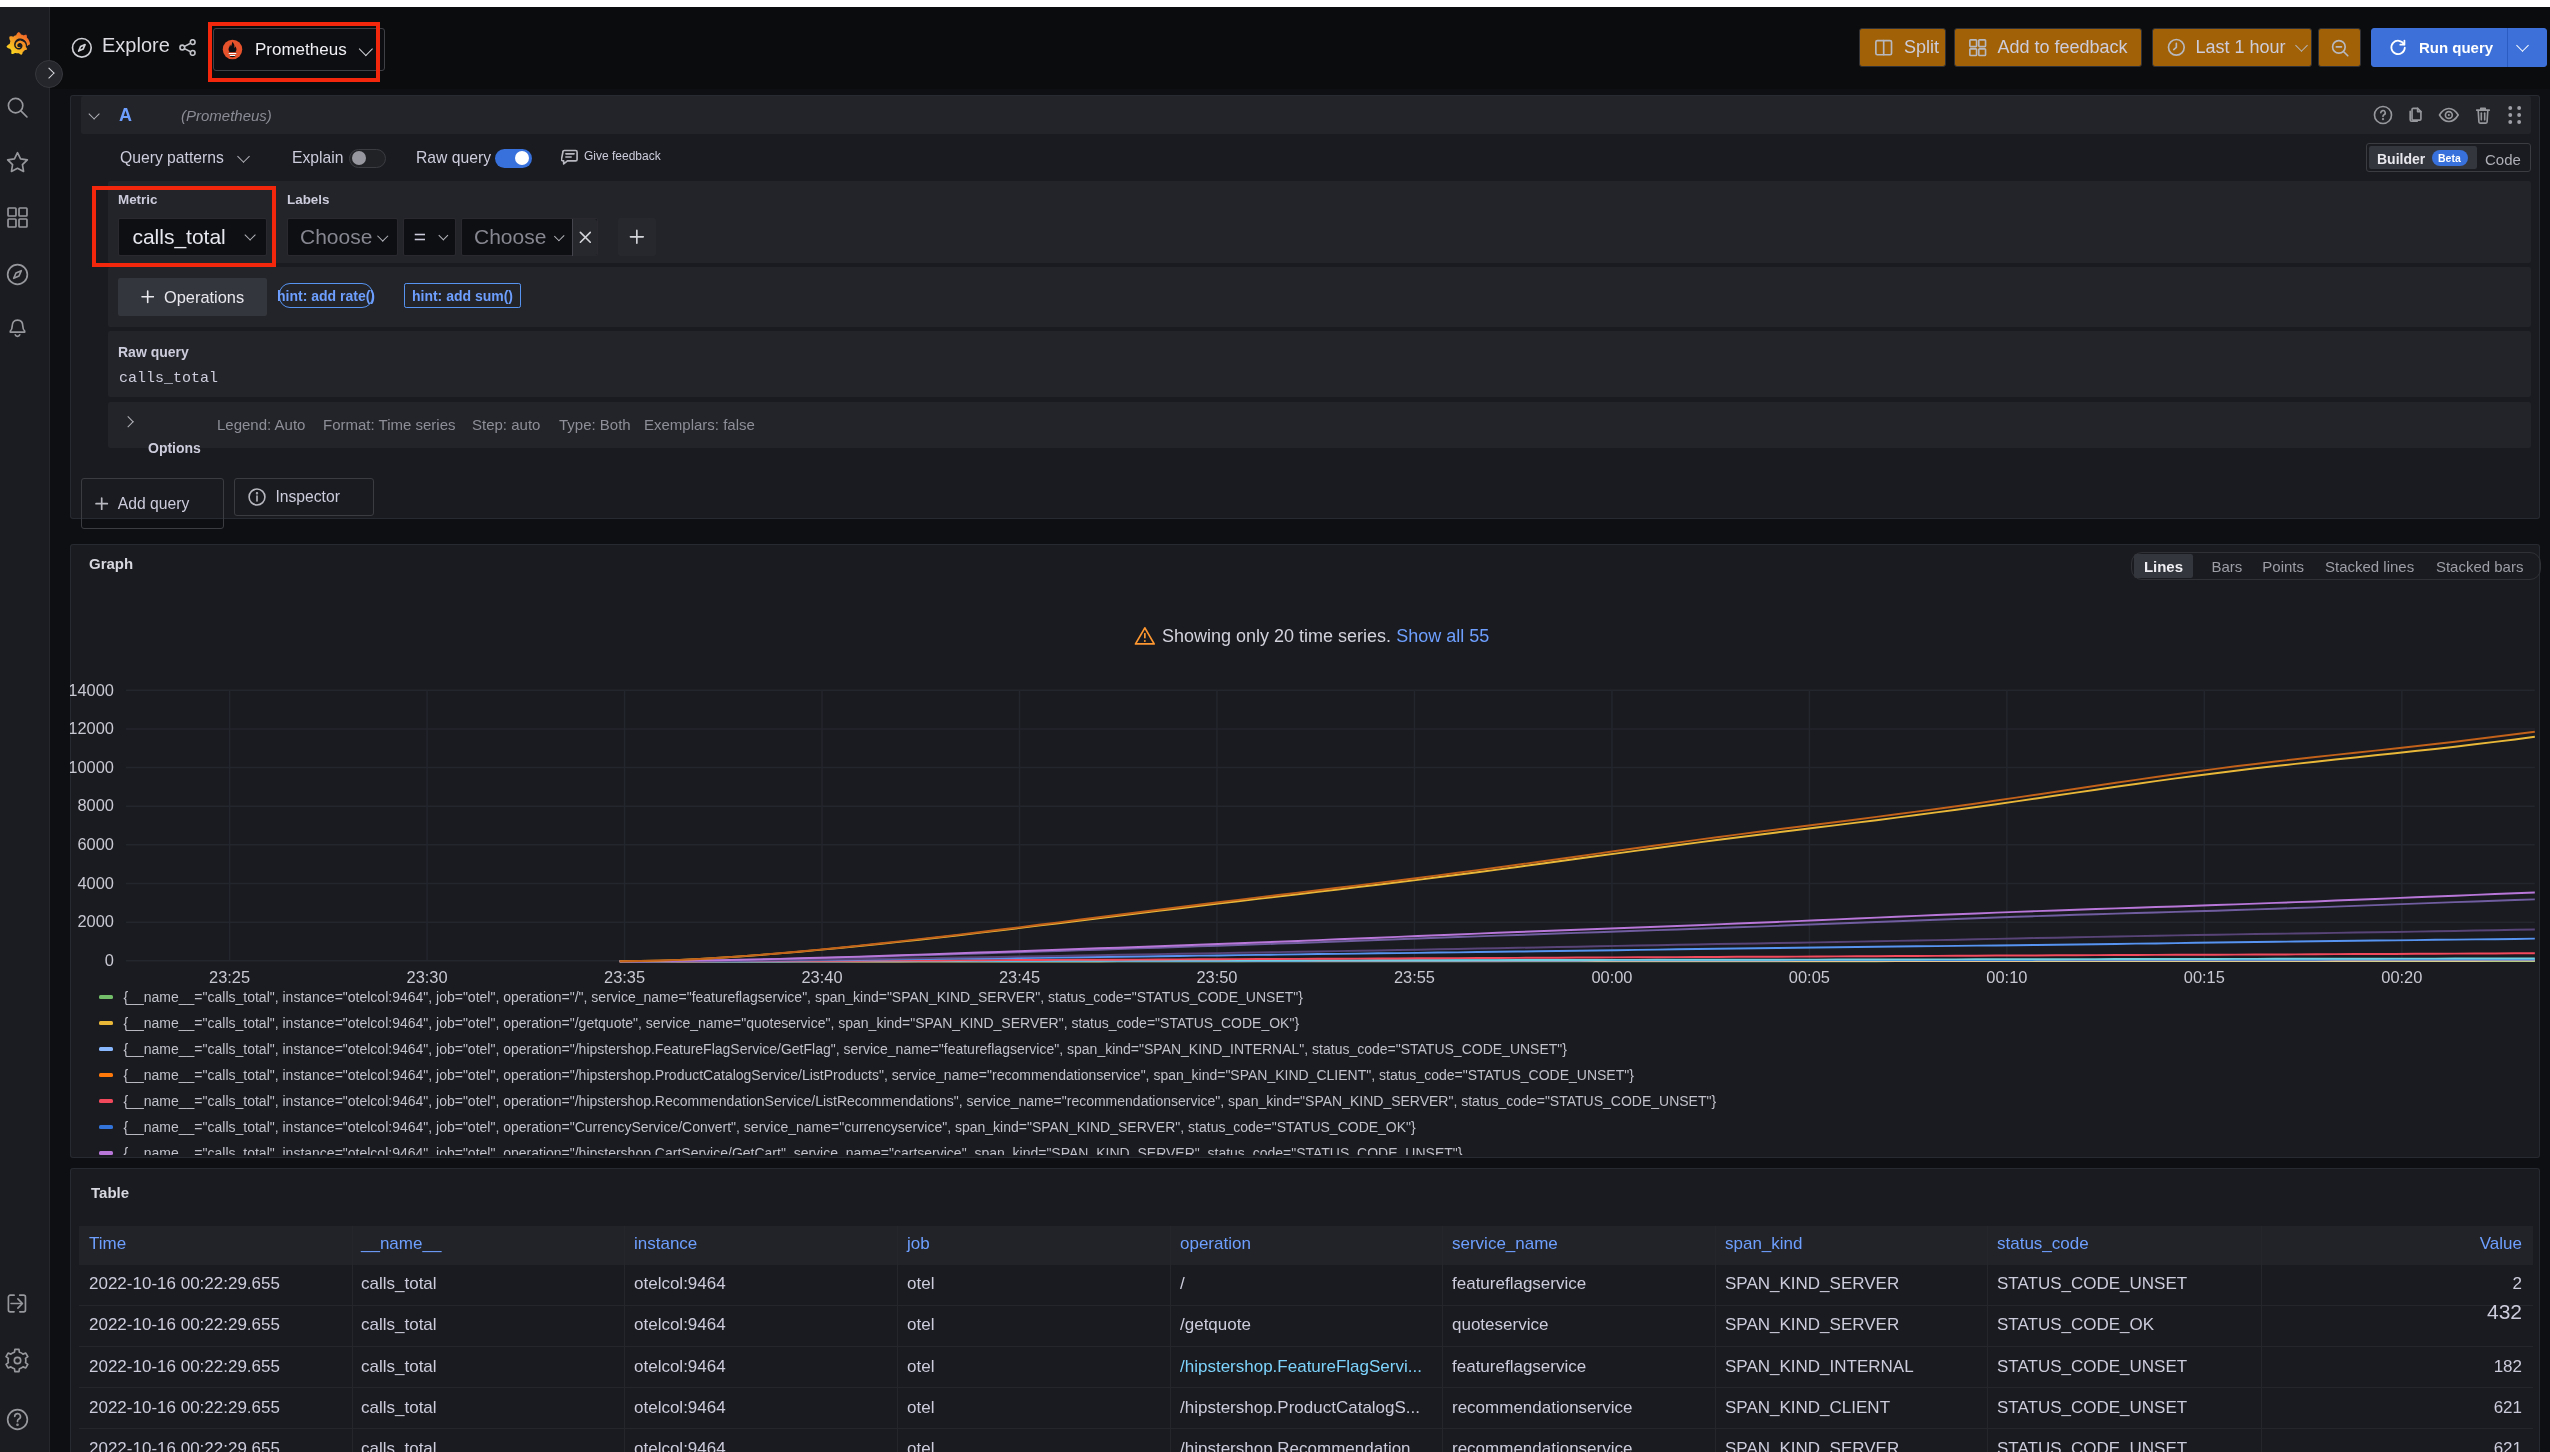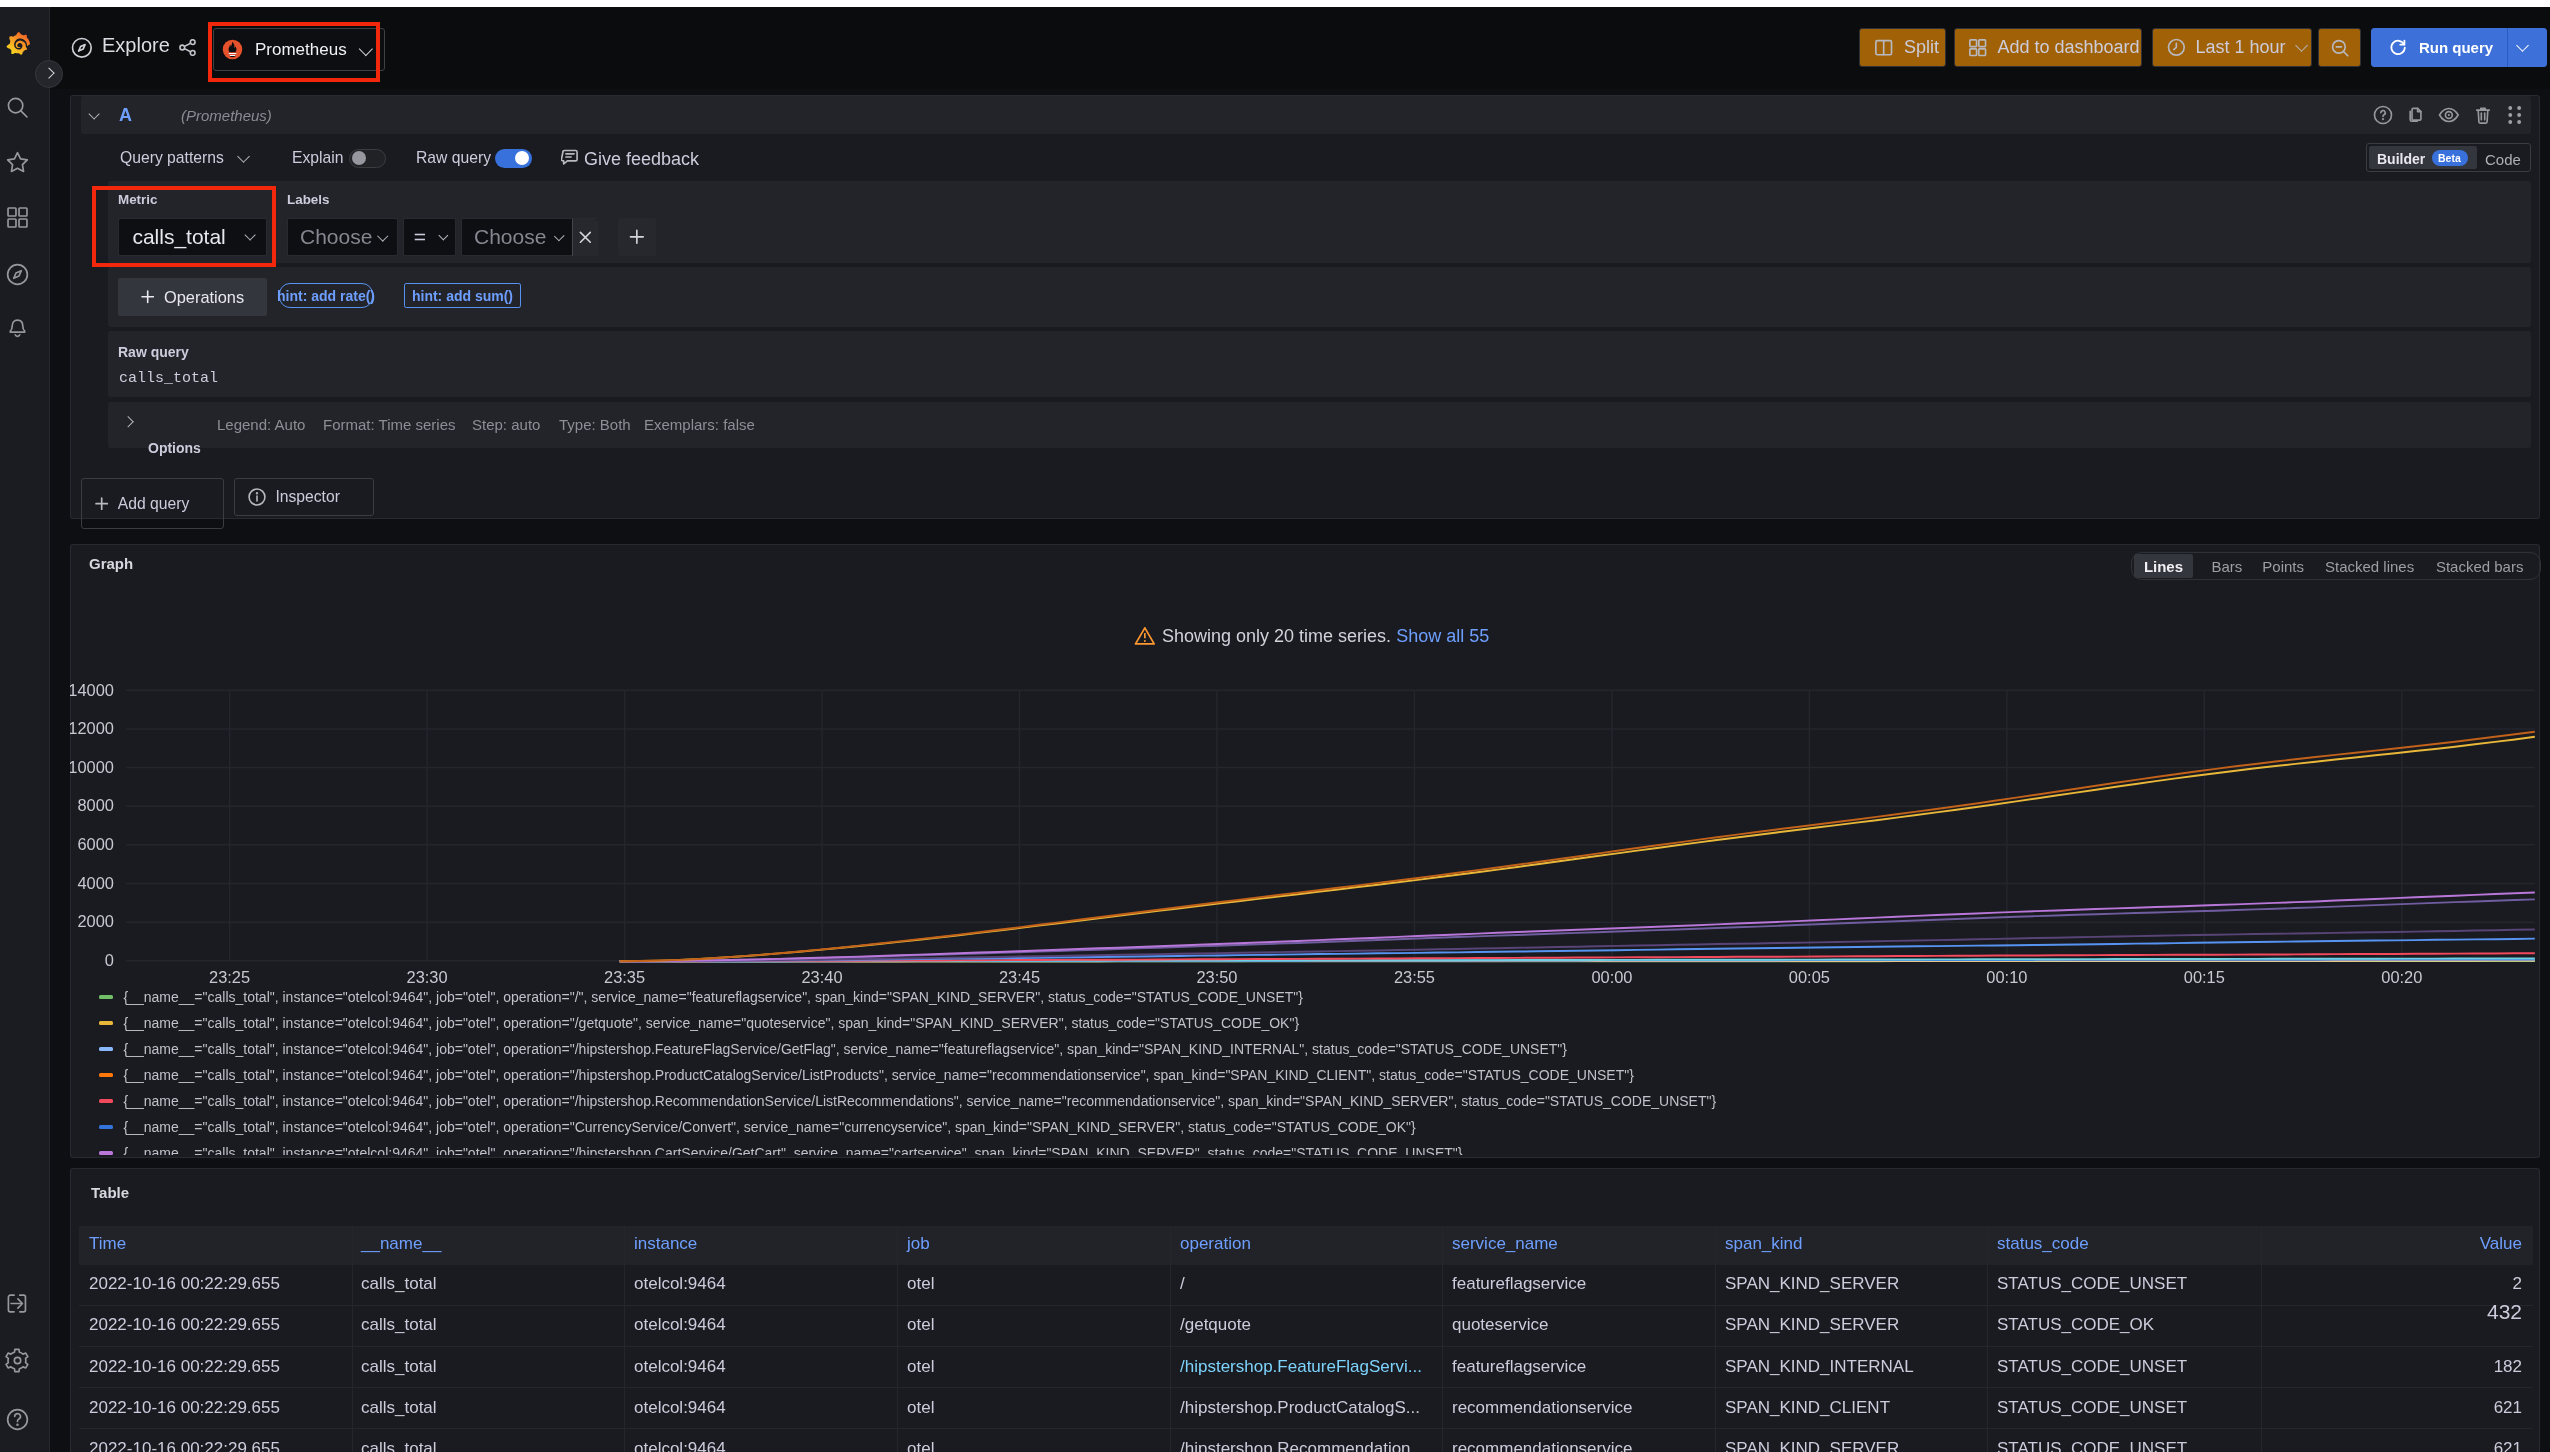--- a/index.html
+++ b/index.html
@@ -101,21 +101,21 @@
     </svg>
   <span style="margin-left:10.5px;">Split</span>
 </div>
 <div class="tbtn" style="left:1954px;width:188px;">
   <svg class="ic" style="margin-left:13.4px;stroke:#b8b9c0;" width="19.4" height="19.4" viewBox="0 0 26 26">
       <rect x="2.5" y="2.5" width="9" height="9" rx="1"></rect>
       <rect x="14.5" y="2.5" width="9" height="9" rx="1"></rect>
       <rect x="2.5" y="14.5" width="9" height="9" rx="1"></rect>
       <rect x="14.5" y="14.5" width="9" height="9" rx="1"></rect>
     </svg>
-  <span style="margin-left:9.7px;">Add to dashboard</span>
+  <span style="margin-left:9.7px;">Add to feedback</span>
 </div>
 <div class="tbtn" style="left:2152px;width:160px;">
   <svg class="ic" style="margin-left:14px;stroke:#b8b9c0;" width="18.7" height="18.7" viewBox="0 0 25 25">
       <circle cx="12.5" cy="12.5" r="10.5"></circle>
       <path d="M12.5 7 v5.5 l-3.5 3"></path>
     </svg>
   <span style="margin-left:9.7px;">Last 1 hour</span>
   <span class="chev" style="width:9px;height:9px;margin-left:12px;margin-top:-3.7px;"></span>
 </div>
 <div class="tbtn" style="left:2318px;width:43px;">
@@ -178,21 +178,21 @@
 <div class="abs" style="left:349px;top:149px;width:37px;height:18.7px;border-radius:9.7px;background:#202226;border:0.7px solid #3a3c42;"></div>
 <div class="abs" style="left:352px;top:151px;width:14px;height:14px;border-radius:50%;background:#97989f;"></div>
 <div class="abs" style="left:416px;top:149px;font-size:15.7px;color:#ccccdc;">Raw query</div>
 <div class="abs" style="left:495px;top:149px;width:37px;height:18.7px;border-radius:9.7px;background:#3871DC;"></div>
 <div class="abs" style="left:515px;top:151px;width:14px;height:14px;border-radius:50%;background:#ffffff;"></div>
 <svg class="abs ic" style="left:561px;top:149px;stroke:#b8b9c0;" width="18" height="16.4" viewBox="0 0 24 22">
     <path d="M2.5 4 a2 2 0 0 1 2 -2 h15 a2 2 0 0 1 2 2 v10 a2 2 0 0 1 -2 2 h-11 l-5 4 v-4 h-1 a2 2 0 0 1 -2 -2 z"></path>
     <line x1="6.5" y1="6.5" x2="17.5" y2="6.5"></line>
     <line x1="6.5" y1="10.8" x2="13.5" y2="10.8"></line>
   </svg>
-<div class="abs" style="left:584px;top:149px;font-size:18px;color:#ccccdc;">Give feedback</div>
+<div class="abs" style="left:584px;top:149px;font-size:12px;color:#ccccdc;">Give feedback</div>
 
 <div class="abs" style="left:2366px;top:143px;width:165px;height:29px;border:0.7px solid #3a3c42;border-radius:3px;"></div>
 <div class="abs" style="left:2369px;top:146px;width:108px;height:23px;background:#34363d;border-radius:2.2px;"></div>
 <div class="abs" style="left:2377px;top:151px;font-size:14px;font-weight:700;color:#e8e8ee;">Builder</div>
 <div class="abs" style="left:2432px;top:150px;width:36px;height:15.7px;background:#3871DC;border-radius:8.2px;"></div>
 <div class="abs" style="left:2438px;top:152px;font-size:10.5px;font-weight:700;color:#fff;">Beta</div>
 <div class="abs" style="left:2485px;top:151px;font-size:15px;color:#aeafb6;">Code</div>
 
 <div class="block" style="top:181px;height:82px;"></div>
 <div class="abs" style="left:118px;top:192px;font-size:13.4px;font-weight:700;color:#ccccdc;">Metric</div>

